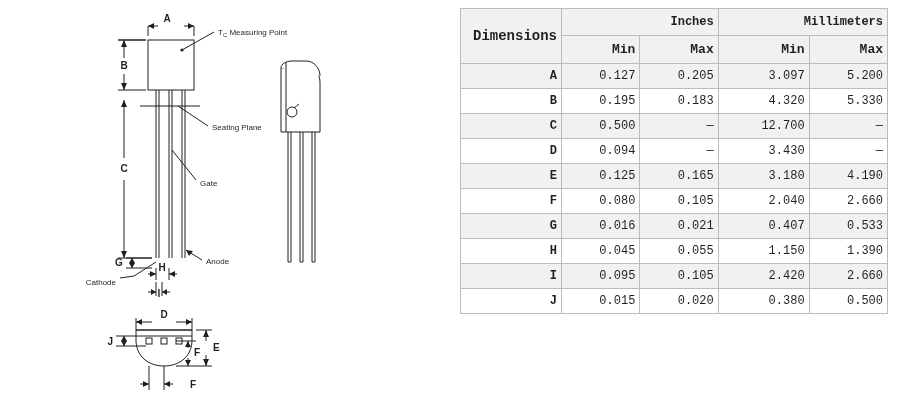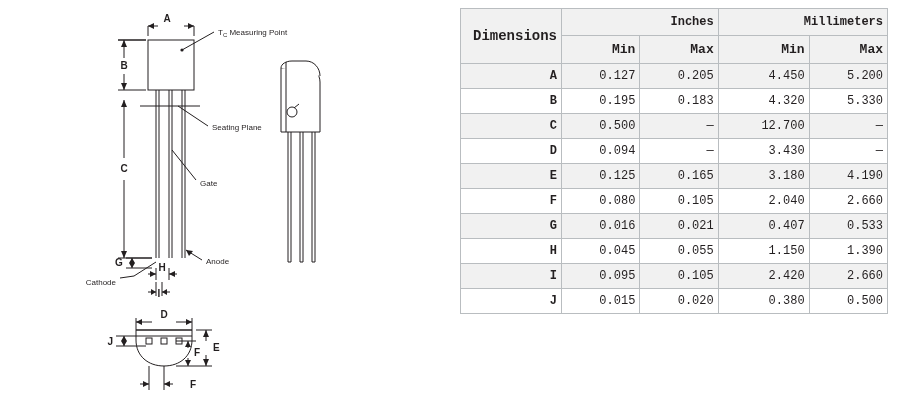--- a/index.html
+++ b/index.html
@@ -250,21 +250,21 @@
         <th class="sub">Max</th>
         <th class="sub">Min</th>
         <th class="sub">Max</th>
       </tr>
     </thead>
     <tbody>
       <tr class="alt">
         <td class="rowhead">A</td>
         <td>0.127</td>
         <td>0.205</td>
-        <td>4.450</td>
+        <td>3.097</td>
         <td>5.200</td>
       </tr>
       <tr>
         <td class="rowhead">B</td>
         <td>0.195</td>
         <td>0.183</td>
         <td>4.320</td>
         <td>5.330</td>
       </tr>
       <tr class="alt">

